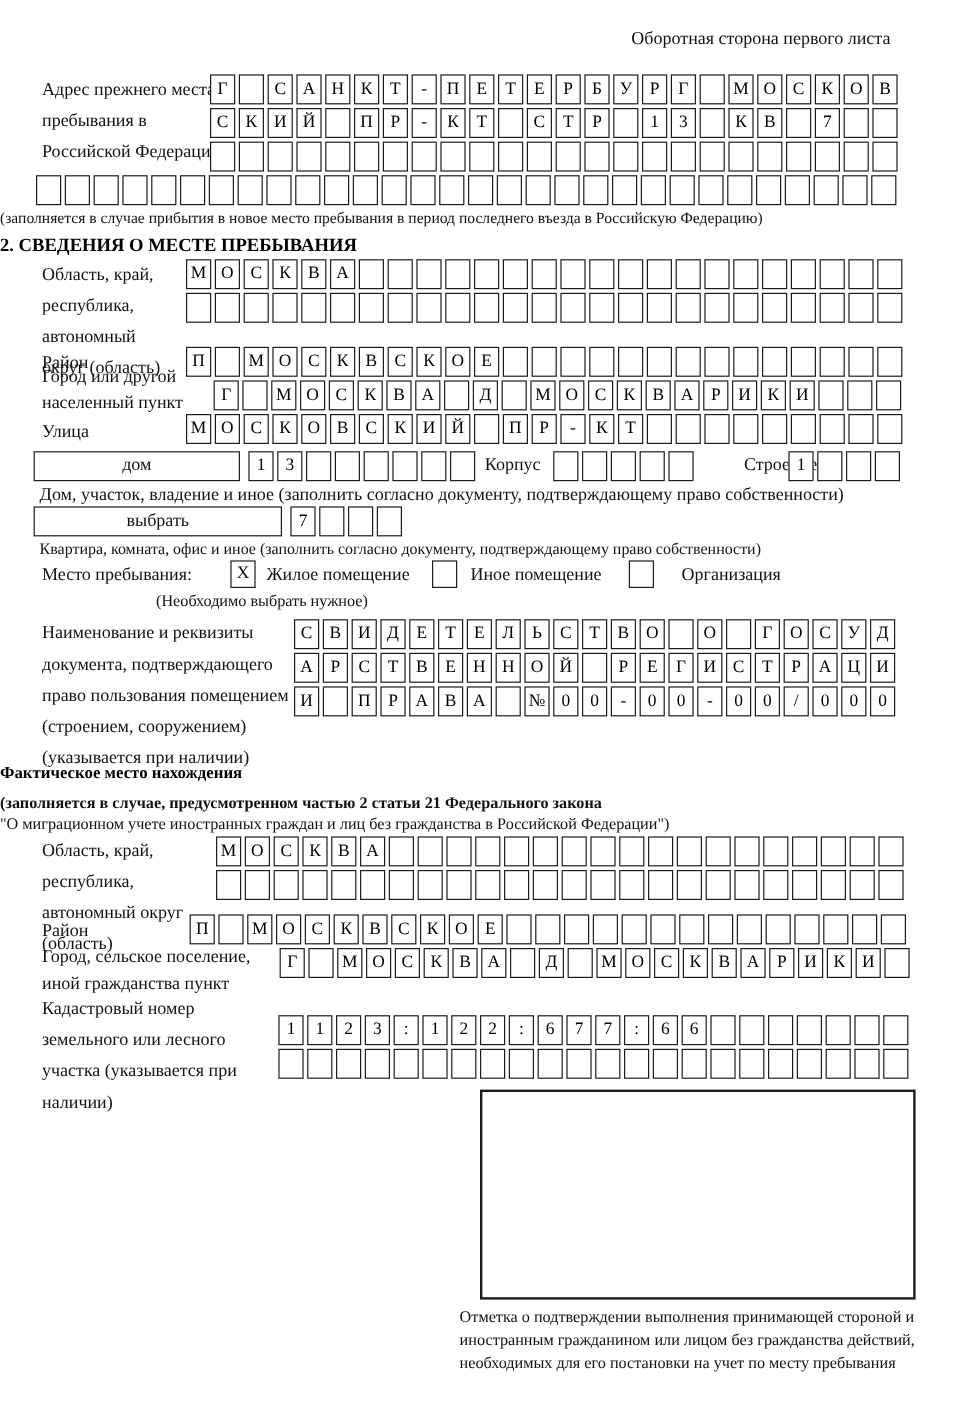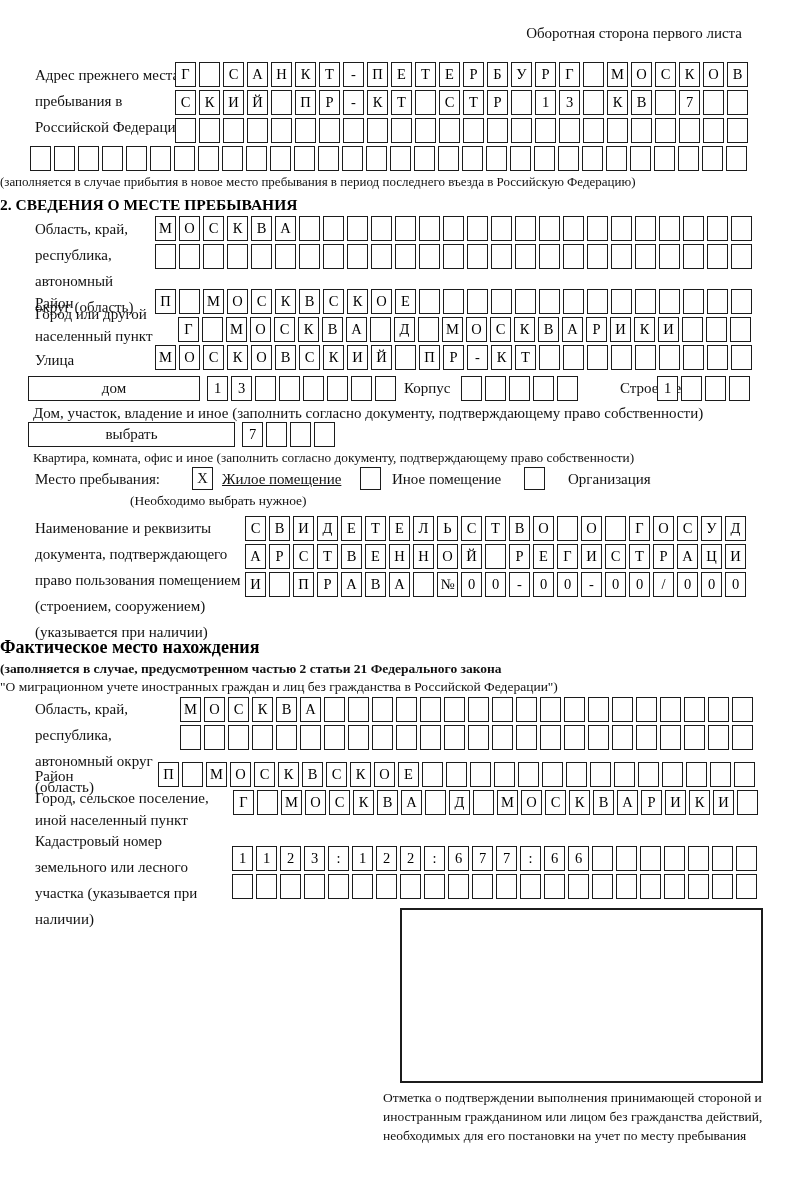--- a/index.html
+++ b/index.html
@@ -328,21 +328,21 @@
 <div class="abs row" style="top:422px;left:242px;">
     <div class="cb">7</div>
     <div class="cb"></div>
     <div class="cb"></div>
     <div class="cb"></div>
   </div>
 <div class="abs cap" style="top:450px;left:33px;font-size:13.3px;">Квартира, комната, офис и иное (заполнить согласно документу, подтверждающему право собственности)</div>
 
 <div class="abs lbl" style="top:466px;left:35px;">Место пребывания:</div>
 <div class="abs chk" style="top:467px;left:192px;">X</div>
-<div class="abs lbl" style="top:466px;left:222px;text-decoration:underline;">Жилое помещение</div>
+<div class="abs lbl" style="top:466px;left:222px;">Жилое помещение</div>
 <div class="abs chk" style="top:467px;left:360px;"></div>
 <div class="abs lbl" style="top:466px;left:392px;">Иное помещение</div>
 <div class="abs chk" style="top:467px;left:524px;"></div>
 <div class="abs lbl" style="top:466px;left:568px;">Организация</div>
 <div class="abs cap center" style="top:493px;left:130px;width:420px;font-size:13.5px;">(Необходимо выбрать нужное)</div>
 
 <div class="abs lbl" style="top:515px;left:35px;width:208px;">Наименование и реквизиты документа, подтверждающего право пользования помещением (строением, сооружением) (указывается при наличии)</div>
 <div class="abs row" style="top:516px;left:245px;">
     <div class="cb">С</div>
     <div class="cb">В</div>
@@ -406,21 +406,21 @@
     <div class="cb">0</div>
     <div class="cb">-</div>
     <div class="cb">0</div>
     <div class="cb">0</div>
     <div class="cb">/</div>
     <div class="cb">0</div>
     <div class="cb">0</div>
     <div class="cb">0</div>
   </div>
 
-<div class="abs title center" style="top:637px;left:0;width:800px;font-size:18px;">Фактическое место нахождения</div>
+<div class="abs title center" style="top:637px;left:0;width:800px;font-size:14px;">Фактическое место нахождения</div>
 <div class="abs cap center" style="top:661px;left:0;width:800px;font-size:13.5px;font-weight:bold;">(заполняется в случае, предусмотренном частью 2 статьи 21 Федерального закона</div>
 <div class="abs cap center" style="top:679px;left:0;width:800px;font-size:13.5px;">"О миграционном учете иностранных граждан и лиц без гражданства в Российской Федерации")</div>
 
 <div class="abs lbl" style="top:696px;left:35px;width:135px;">Область, край, республика, автономный округ (область)</div>
 <div class="abs row" style="top:697px;left:180px;">
     <div class="cb">М</div>
     <div class="cb">О</div>
     <div class="cb">С</div>
     <div class="cb">К</div>
     <div class="cb">В</div>
@@ -493,21 +493,21 @@
     <div class="cb"></div>
     <div class="cb"></div>
     <div class="cb"></div>
     <div class="cb"></div>
     <div class="cb"></div>
     <div class="cb"></div>
     <div class="cb"></div>
     <div class="cb"></div>
   </div>
 
-<div class="abs lbl-tight" style="top:787px;left:35px;width:200px;">Город, сельское поселение, иной населенный пункт</div>
+<div class="abs lbl-tight" style="top:787px;left:35px;width:200px;">Город, сельское поселение, иной гражданства пункт</div>
 <div class="abs row" style="top:790px;left:233px;">
     <div class="cb">Г</div>
     <div class="cb"></div>
     <div class="cb">М</div>
     <div class="cb">О</div>
     <div class="cb">С</div>
     <div class="cb">К</div>
     <div class="cb">В</div>
     <div class="cb">А</div>
     <div class="cb"></div>

